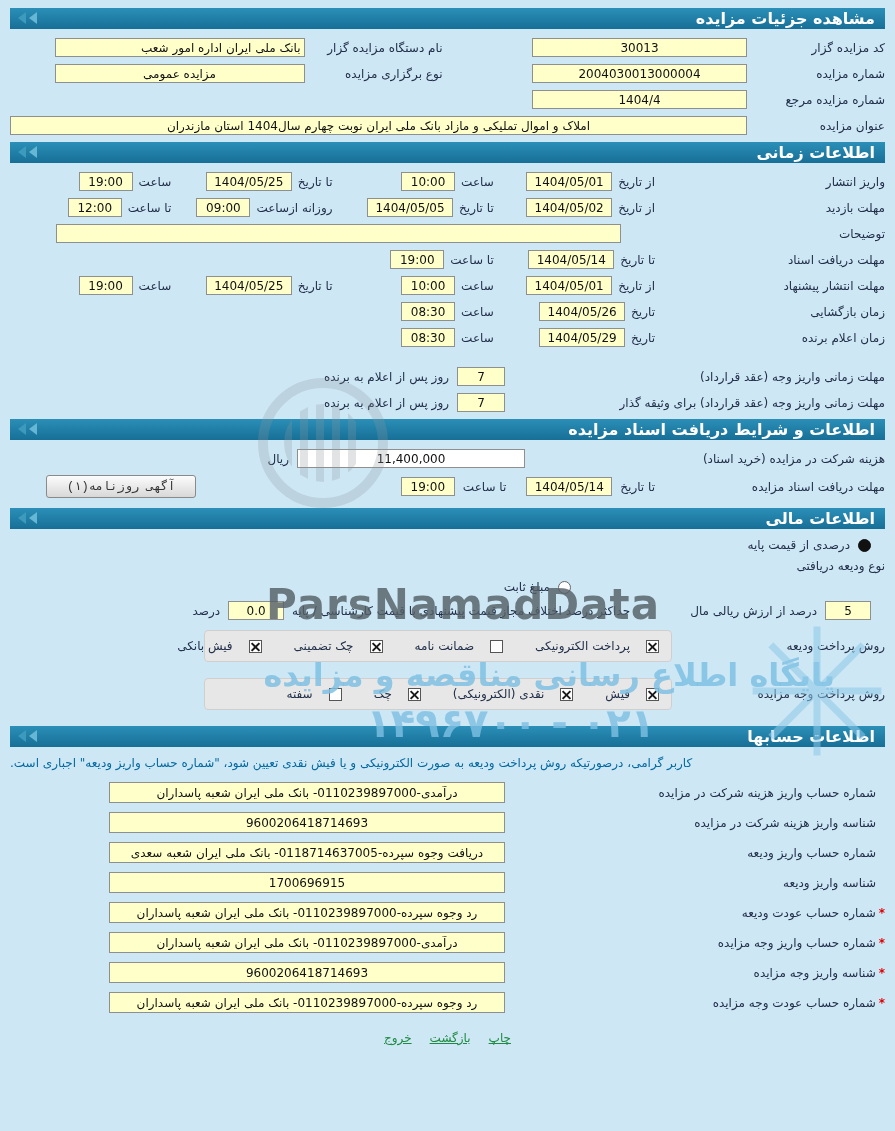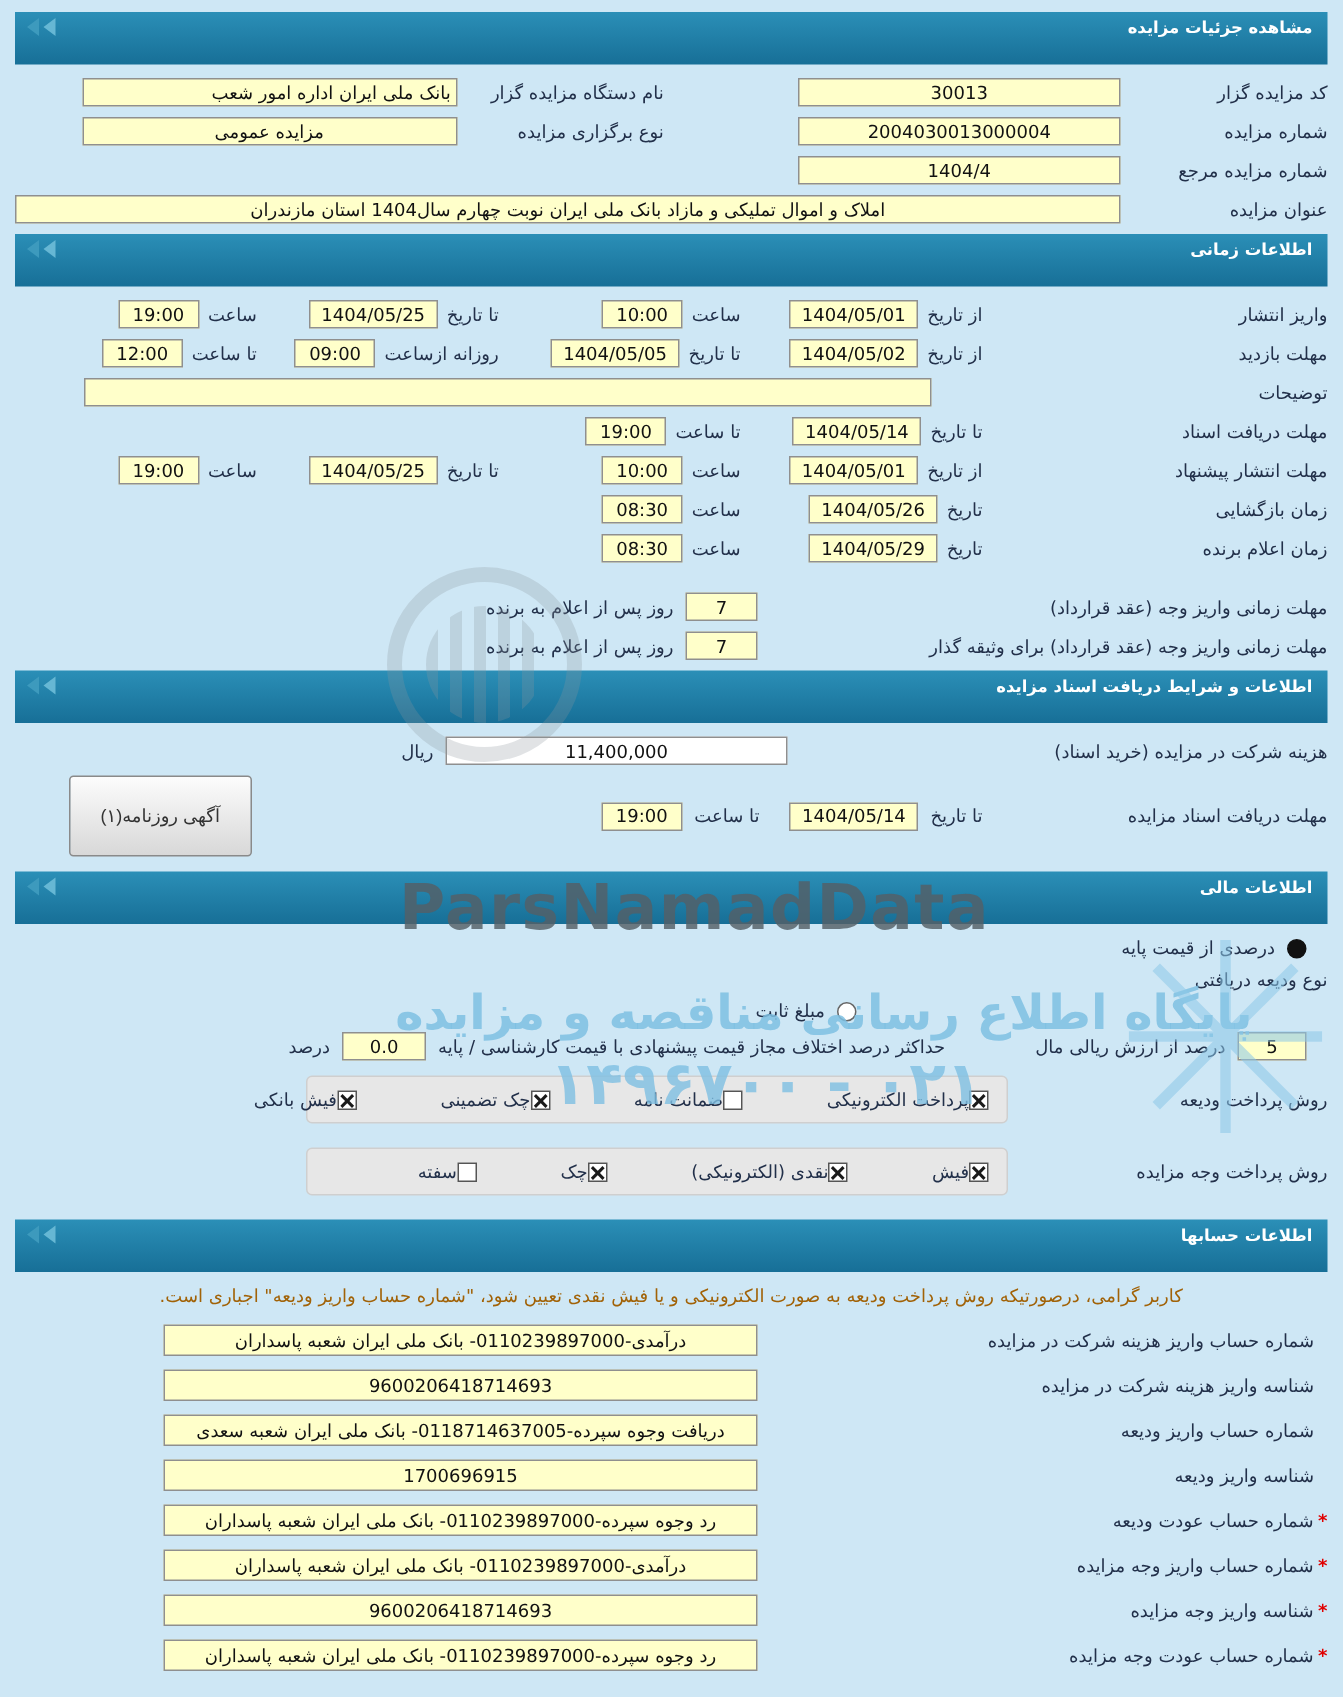--- a/index.html
+++ b/index.html
@@ -1,21 +1,21 @@
 <!DOCTYPE html>
 <html lang="fa" dir="rtl"><head>
 <meta charset="utf-8">
 <style>
   *{margin:0;padding:0;box-sizing:border-box;}
   html,body{width:895px;height:1131px;}
   body{position:relative;overflow:hidden;background:#cee7f5;direction:rtl;
        font-family:"DejaVu Sans",sans-serif;font-size:12px;color:#22304a;}
   .content{position:relative;z-index:1;padding:8px 10px 0;}
-  .bar{position:relative;height:35px;line-height:21px;background:linear-gradient(#2b8fb7,#176f97);
-       color:#fff;font-weight:bold;font-size:11px;padding:0 10px;margin:4px 0 9px;}
+  .bar{position:relative;height:21px;line-height:21px;background:linear-gradient(#2b8fb7,#176f97);
+       color:#fff;font-weight:bold;font-size:16px;padding:0 10px;margin:4px 0 9px;}
   .bar.first{margin-top:0;}
   .bar .deco{position:absolute;left:8px;top:4px;display:flex;gap:3px;}
   .bar .deco i{display:block;width:0;height:0;border-style:solid;border-width:6.5px 8px 6.5px 0;
        border-color:transparent #66b7d4 transparent transparent;}
   .bar .deco i:last-child{border-right-color:#3d9abd;}
   .row{display:flex;align-items:center;gap:8px;margin-bottom:7px;}
   .grid2{display:grid;grid-template-columns:1fr 1fr;gap:10px;margin-bottom:7px;}
   .pair{display:flex;align-items:center;gap:8px;}
   .lbl{flex:none;white-space:nowrap;}
   .pair .lbl{width:130px;}
@@ -27,37 +27,37 @@
   .grow{flex:1 1 auto;min-width:0;}
   .date{width:86px}.time{width:54px}.tiny{width:48px}.small{width:56px}
   .tlabel{flex:none;width:222px;white-space:nowrap;}
   .tgrid{flex:1;display:grid;grid-template-columns:repeat(4,1fr);align-items:center;}
   .tcell{display:flex;align-items:center;gap:6px;white-space:nowrap;}
   .notes-inp{flex:1;margin-right:34px;margin-left:46px;}
   .dlabel{flex:none;width:372px;white-space:nowrap;}
   .gap-top{margin-top:20px;}
   .fee-inp{width:228px;margin-right:130px;}
   .btn{margin-right:auto;margin-left:36px;border:1px solid #8a8a8a;border-radius:3px;cursor:pointer;
-       background:linear-gradient(#fcfcfc,#d8d8d8);padding:19px 20px;font-size:12px;color:#333;
-       font-family:Liberation Sans, sans-serif;white-space:nowrap;}
+       background:linear-gradient(#fcfcfc,#d8d8d8);padding:3px 20px;font-size:12px;color:#333;
+       font-family:Liberation Mono, monospace;white-space:nowrap;}
   .rad{flex:none;width:13px;height:13px;border:1px solid #666;border-radius:50%;background:#fff;cursor:pointer;}
   .rad.checked{background:#111;border-color:#111;}
   .chk{flex:none;position:relative;width:13px;height:13px;border:1px solid #555;background:#fff;cursor:pointer;}
   .chk.checked::before,.chk.checked::after{content:"";position:absolute;left:0;right:0;top:5px;height:2px;background:#1a1a1a;}
   .chk.checked::before{transform:rotate(45deg);}
   .chk.checked::after{transform:rotate(-45deg);}
   .pr14{padding-right:14px;}
   .indent300{margin-right:300px;}
   .mr55{margin-right:52px;white-space:nowrap;}
   .flabel{flex:none;width:205px;white-space:nowrap;}
   .method-row{margin:10px 0 16px;}
   .panel{width:468px;height:32px;background:#e7e7e7;border:1px solid #cfcfcf;border-radius:4px;
          display:flex;align-items:center;gap:32px;padding:0 12px;}
-  .pitem{display:flex;align-items:center;gap:0;white-space:nowrap;margin-left:24px;}
-  .notice{color:#a16207;text-align:center;margin:2px 0 12px;}
+  .pitem{display:flex;align-items:center;gap:16px;white-space:nowrap;}
+  .notice{color:#0369a1;text-align:left;margin:2px 0 12px;}
   .alabel{flex:none;width:372px;white-space:nowrap;display:flex;align-items:center;gap:3px;}
   .req{color:#e00000;font-weight:bold;min-width:6px;display:inline-block;}
   .ainp{width:396px;height:21px;}
   .arow{margin-bottom:9px;}
   .footer{display:flex;justify-content:center;gap:18px;margin-top:18px;padding-bottom:10px;}
   .flink{color:#1f8a43;text-decoration:underline;cursor:pointer;font-size:12px;}
   
   .wm{position:absolute;inset:0;z-index:2;pointer-events:none;}
   .wm-logo{position:absolute;top:368px;left:250px;width:146px;height:166px;opacity:.26;}
   .wm-logo-ring{width:130px;height:130px;border:10px solid #8d979e;border-radius:50%;margin:10px auto;position:relative;}

